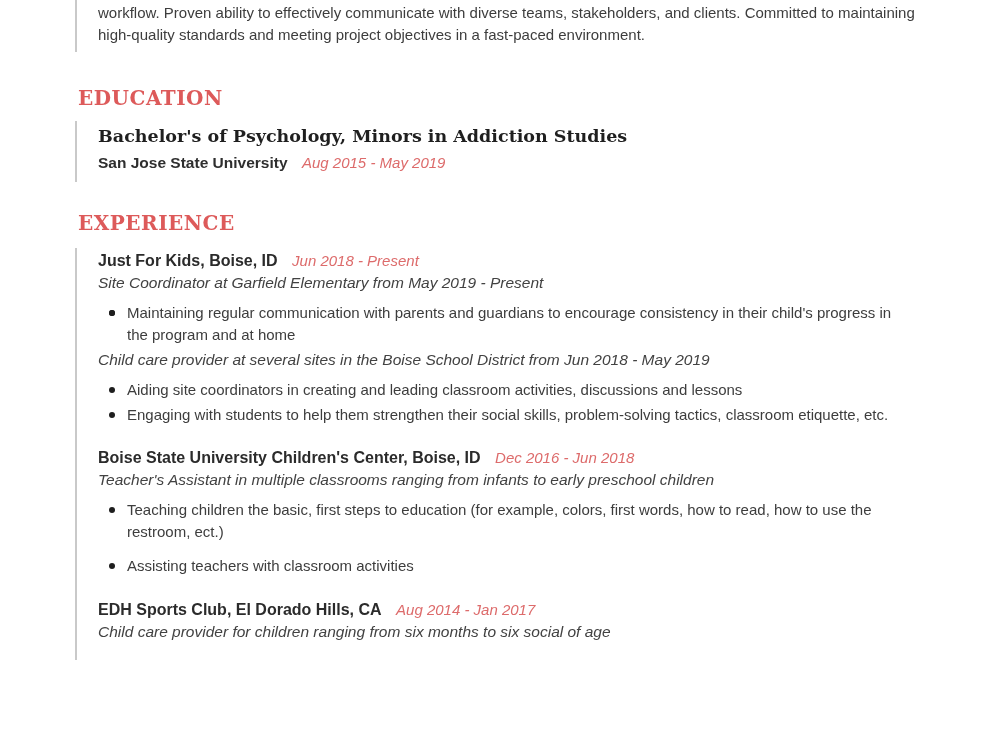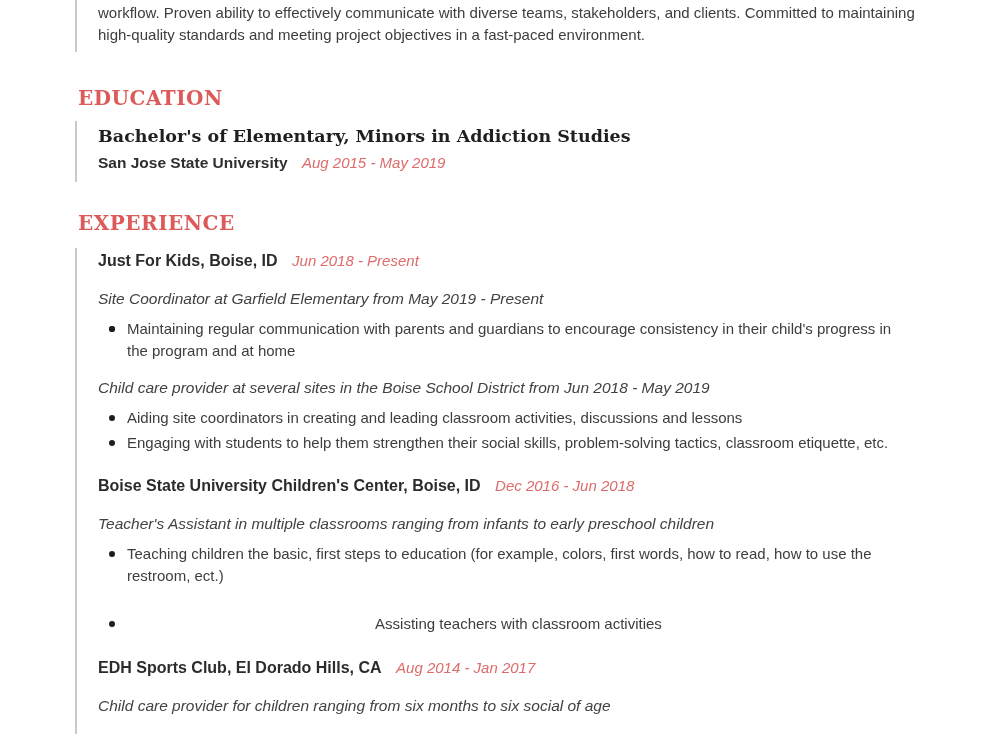--- a/index.html
+++ b/index.html
@@ -75,64 +75,64 @@
   }
   .job { margin-top: 22px; }
   .job:first-child { margin-top: 0; }
   .company-row { line-height: 22px; }
   .company {
     font-weight: bold;
     font-size: 16px;
     color: #2b2b2b;
   }
   .role-title {
-    margin-top: 16px;
+    margin-top: 0;
     font-style: italic;
     font-size: 15.5px;
     line-height: 21px;
     color: #424242;
     max-width: 800px;
   }
-  .role-title.second { margin-top: 16px; }
+  .role-title.second { margin-top: 4px; }
 
   ul.bullets {
     list-style: none;
     margin-top: 9px;
     max-width: 812px;
   }
   li.bullet {
     position: relative;
     padding-left: 29px;
     font-size: 15px;
     line-height: 21.5px;
     color: #3d3d3d;
     margin-bottom: 3px;
   }
-  li.bullet.gap-above { margin-top: 27px; text-align: center; }
+  li.bullet.gap-above { margin-top: 13px; }
   .dot {
     position: absolute;
     left: 11px; top: 8px;
     width: 6px; height: 6px;
     border-radius: 50%;
     background: #1e1e1e;
   }
 </style>
 </head>
 <body>
 
 <div class="page">
 
   <div class="summary-block">
     <div class="summary-text">workflow. Proven ability to effectively communicate with diverse teams, stakeholders, and clients. Committed to maintaining high-quality standards and meeting project objectives in a fast-paced environment.</div>
   </div>
 
   <div class="section-heading heading-education">EDUCATION</div>
 
   <div class="edu-entry">
-    <div class="degree">Bachelor's of Elementary, Minors in Addiction Studies</div>
+    <div class="degree">Bachelor's of Psychology, Minors in Addiction Studies</div>
     <div class="edu-sub">
       <span class="school">San Jose State University</span>
       <span class="date">Aug 2015 - May 2019</span>
     </div>
   </div>
 
   <div class="section-heading heading-experience">EXPERIENCE</div>
 
   <div class="exp-body">
 

